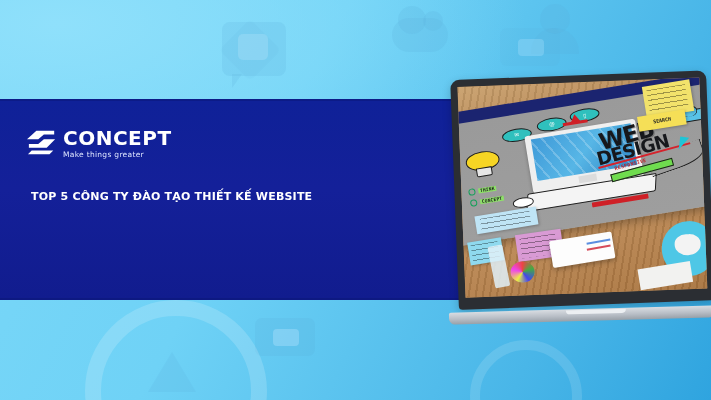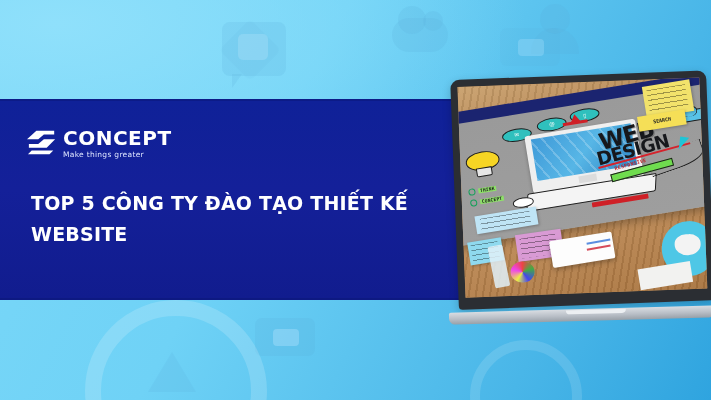--- a/index.html
+++ b/index.html
@@ -65,21 +65,21 @@
     font-family:"DejaVu Sans",sans-serif;
   }
   .logo-tag{
     color:#dfe6ff;font-size:7.5px;letter-spacing:.3px;margin-top:3px;
     font-family:"DejaVu Sans",sans-serif;
   }
 
   
   .headline{
     position:absolute;left:31px;top:188px;width:420px;
-    color:#ffffff;font-size:19px;font-weight:bold;line-height:1.62;
+    color:#ffffff;font-size:11px;font-weight:bold;line-height:1.62;
     letter-spacing:.2px;
     font-family:"DejaVu Sans",sans-serif;
   }
   .headline .l2{display:block;}
 
   
   .laptop{position:absolute;left:447px;top:72px;width:268px;height:252px;}
   .lid{
     position:absolute;left:12px;top:8px;width:256px;height:230px;
     background:#2b2e33;border-radius:9px 9px 4px 4px;

